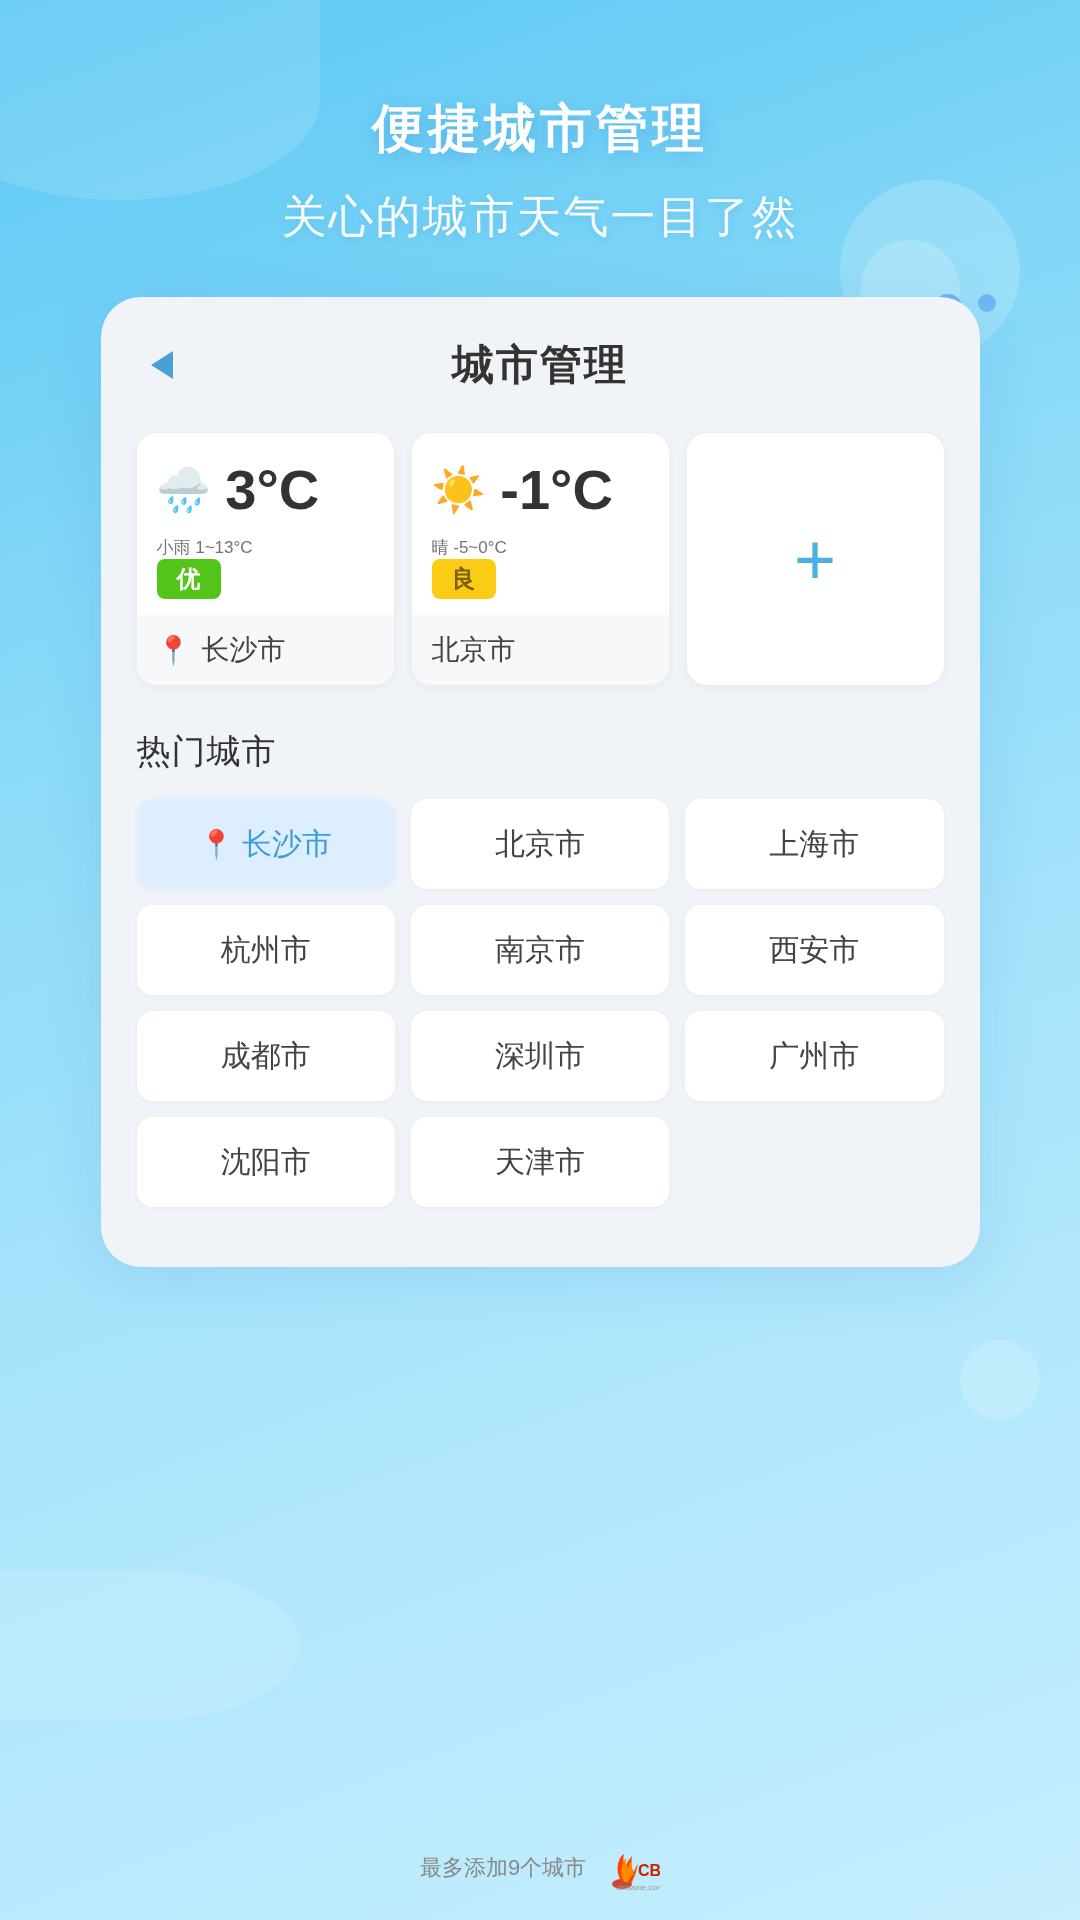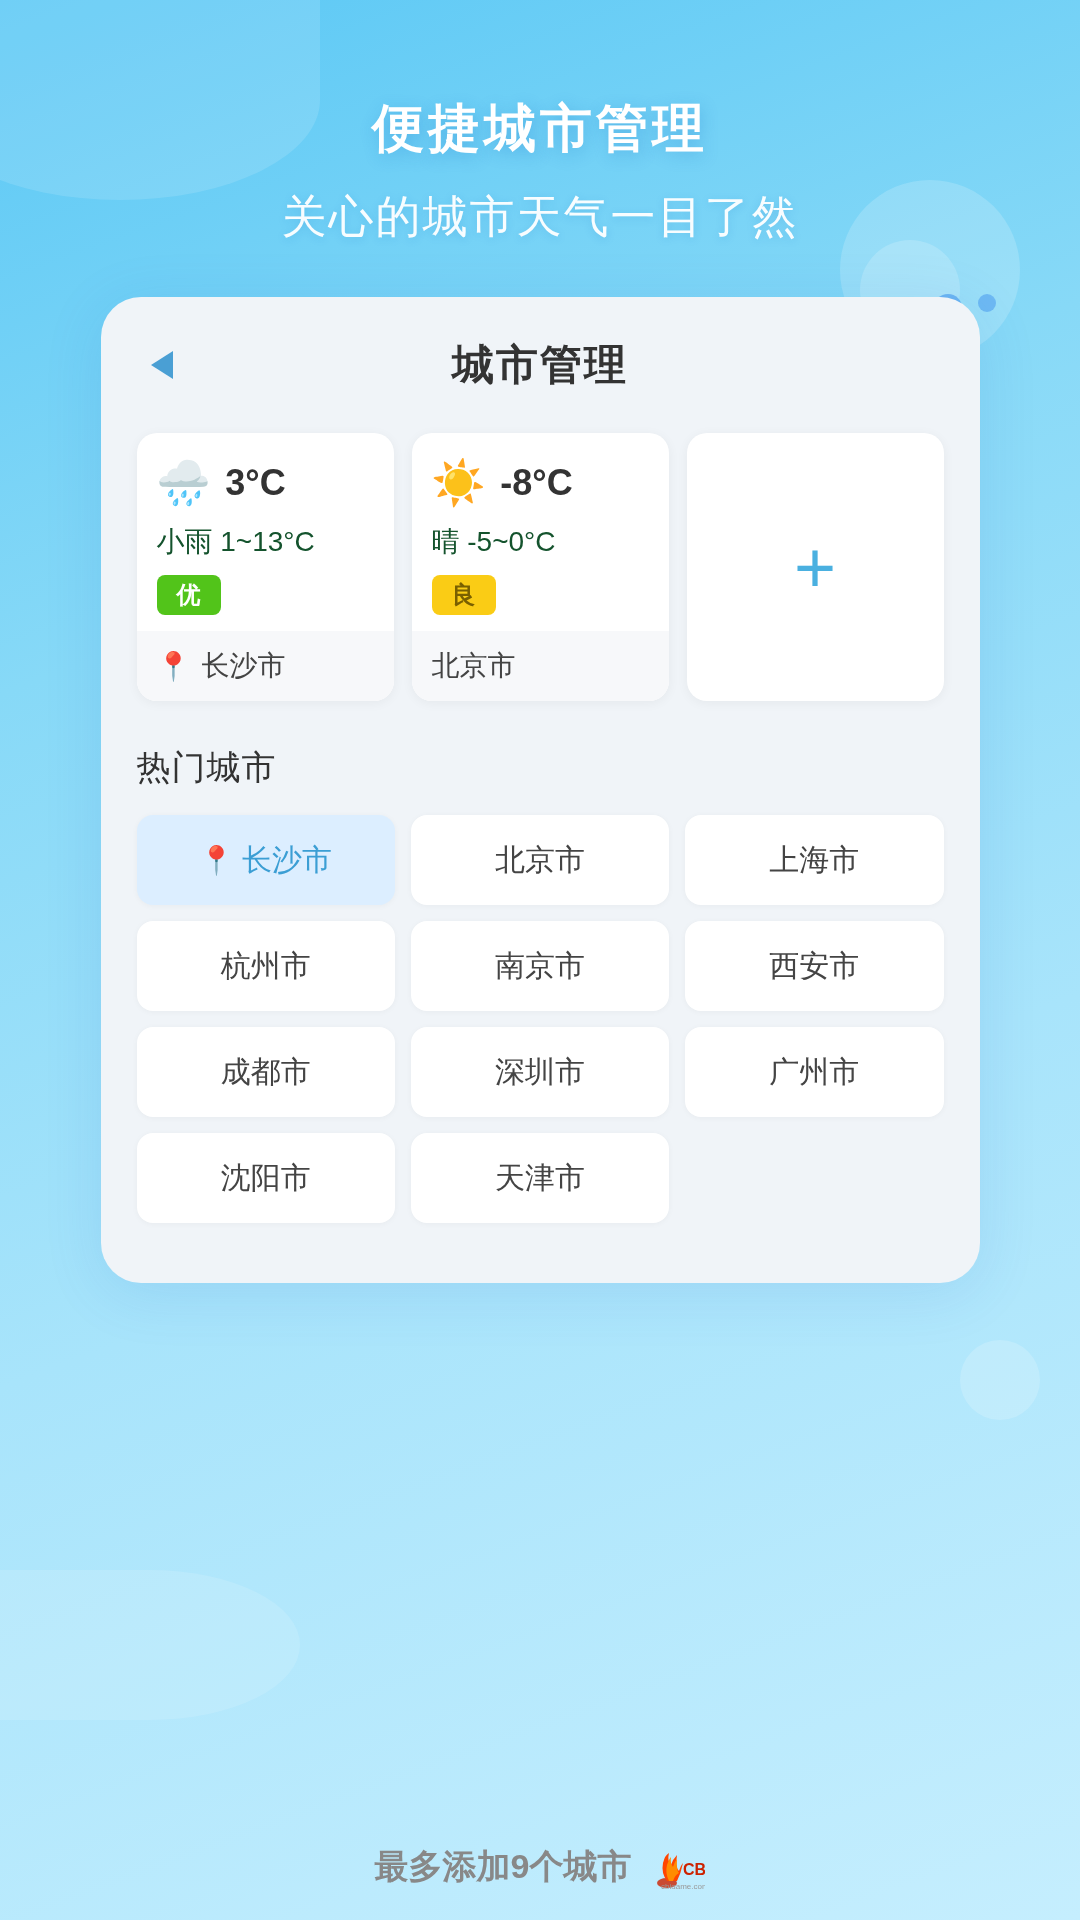--- a/index.html
+++ b/index.html
@@ -138,28 +138,27 @@
     .weather-card-temp-row {
       display: flex;
       align-items: center;
       gap: 14px;
       margin-bottom: 14px;
     }
     .weather-icon-cloud {
       font-size: 44px;
     }
     .weather-temp {
-      font-size: 36px;
+      font-size: 56px;
       font-weight: 600;
       color: #333;
     }
     .weather-desc {
-      font-size: 28px;
-      color: #14532d;
-      margin-bottom: 14px;
+      font-size: 17px;
+      color: #737373;
     }
     .air-badge {
       display: inline-block;
       padding: 4px 20px;
       border-radius: 8px;
       font-size: 24px;
       font-weight: 600;
       color: white;
     }
     .air-badge-good { background: #52c41a; }
@@ -238,23 +237,22 @@
       bottom: 30px;
       left: 0;
       right: 0;
       display: flex;
       align-items: center;
       justify-content: center;
       gap: 24px;
       z-index: 4;
     }
     .footer-text {
-      font-size: 34px;
+      font-size: 22px;
       color: #888;
-      font-weight: bold;
     }
     .watermark {
       display: flex;
       align-items: center;
       gap: 8px;
     }
     
     .flame-svg {
       width: 50px;
       height: 44px;
@@ -305,21 +303,21 @@
       <div class="weather-card-bottom">
         <span class="location-icon">📍</span>
         <span class="city-name">长沙市</span>
       </div>
     </div>
 
     <div class="weather-card">
       <div class="weather-card-top">
         <div class="weather-card-temp-row">
           <span class="weather-icon-cloud">☀️</span>
-          <span class="weather-temp">-8°C</span>
+          <span class="weather-temp">-1°C</span>
         </div>
         <div class="weather-desc">晴  -5~0°C</div>
         <span class="air-badge air-badge-fair">良</span>
       </div>
       <div class="weather-card-bottom">
         <span class="city-name">北京市</span>
       </div>
     </div>
 
     <div class="add-card">

